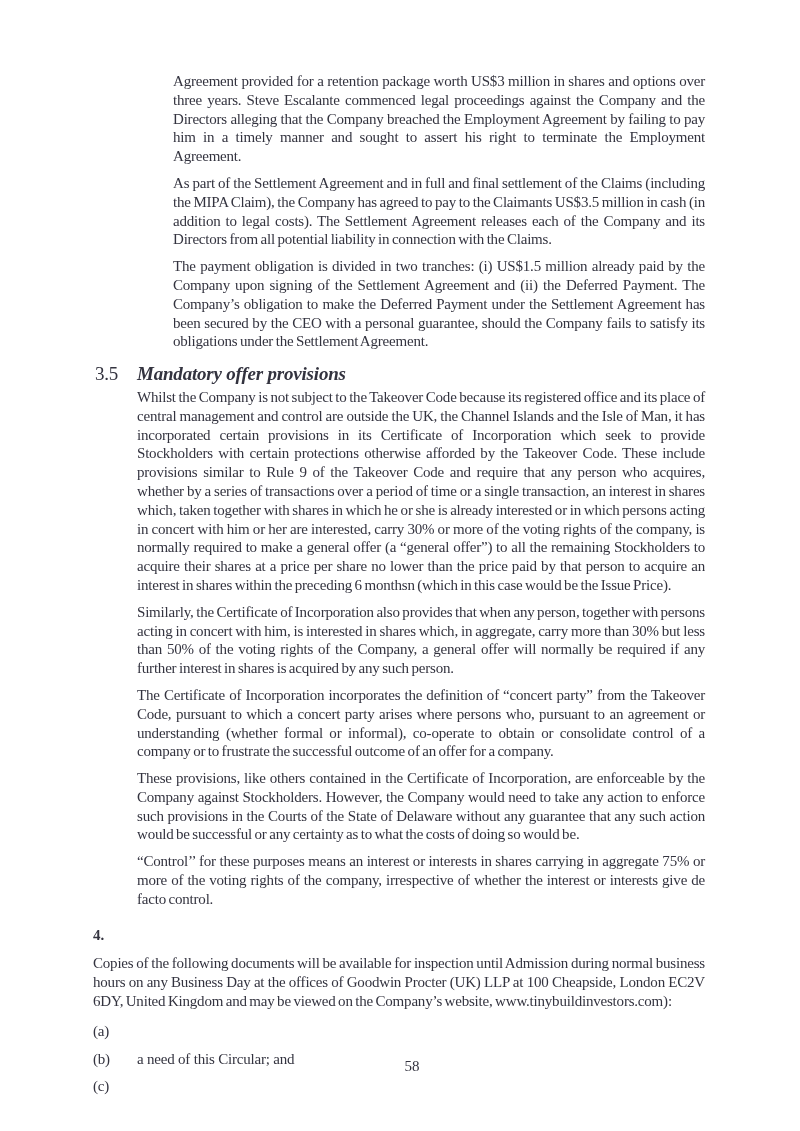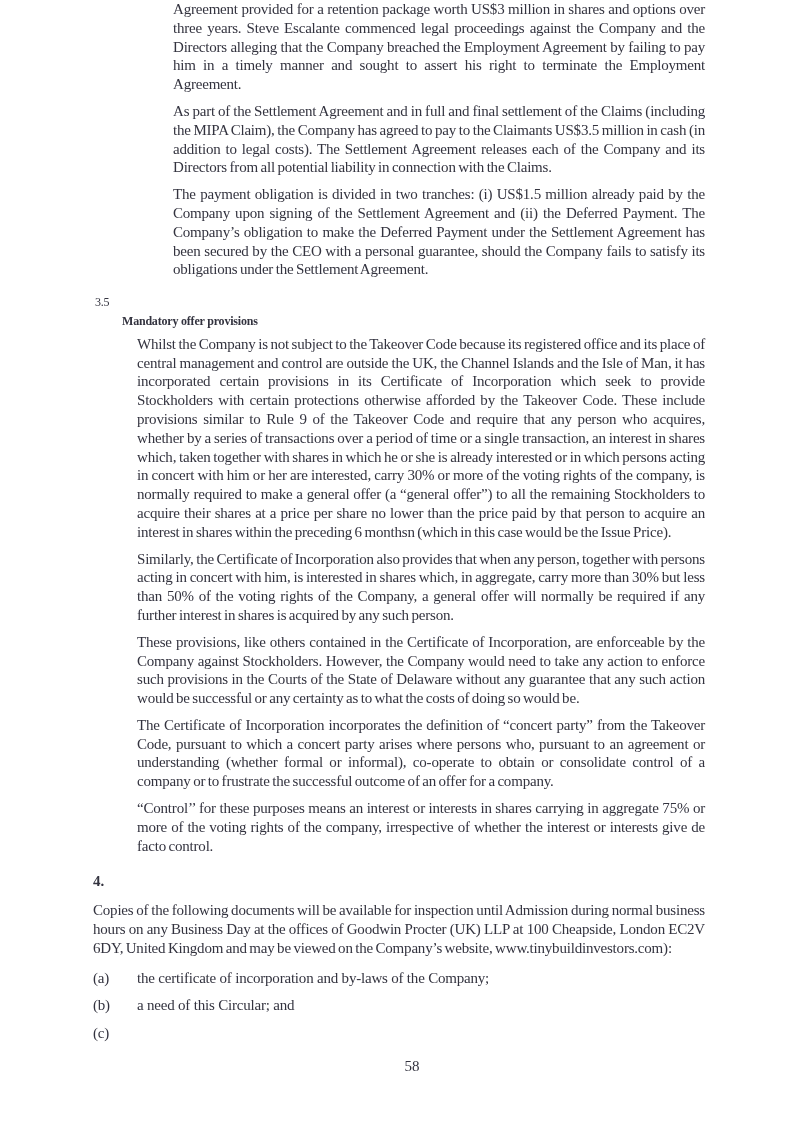--- a/index.html
+++ b/index.html
@@ -10,47 +10,47 @@
   .page {
     position: relative;
     width: 800px;
     height: 1131px;
     background: #ffffff;
     font-family: "Liberation Serif", serif;
     color: #33333f;
     overflow: hidden;
   }
   .content {
+    padding-top: 72px;
   }
   p.para {
     font-size: 15px;
     line-height: 18.8px;
     letter-spacing: -0.2px;
     word-spacing: -1px;
     text-align: justify;
     margin: 0 95px 8px 137px;
   }
   p.para.indent-deep { margin-left: 173px; }
   p.para.full { margin-left: 93px; }
 
   .subsection-heading {
     display: flex;
     margin: 14px 95px 4px 95px;
-    font-size: 12px;
+    font-size: 19px;
     line-height: 18.8px;
     letter-spacing: -0.2px;
-    flex-direction: column;
   }
   .subsection-heading .sec-num {
     width: 42px;
     flex-shrink: 0;
   }
   .subsection-heading .sec-title {
     font-weight: bold;
-    margin-left: 27px;
+    font-style: italic;
   }
 
   .main-heading {
     display: flex;
     margin: 17px 95px 10px 93px;
     font-size: 15px;
     line-height: 18.8px;
     letter-spacing: -0.1px;
     font-weight: bold;
   }
@@ -94,34 +94,33 @@
     <p class="para indent-deep">As part of the Settlement Agreement and in full and final settlement of the Claims (including the MIPA Claim), the Company has agreed to pay to the Claimants US$3.5 million in cash (in addition to legal costs). The Settlement Agreement releases each of the Company and its Directors from all potential liability in connection with the Claims.</p>
     <p class="para indent-deep">The payment obligation is divided in two tranches: (i) US$1.5 million already paid by the Company upon signing of the Settlement Agreement and (ii) the Deferred Payment. The Company’s obligation to make the Deferred Payment under the Settlement Agreement has been secured by the CEO with a personal guarantee, should the Company fails to satisfy its obligations under the Settlement Agreement.</p>
 
     <div class="subsection-heading">
       <span class="sec-num">3.5</span>
       <span class="sec-title">Mandatory offer provisions</span>
     </div>
 
     <p class="para">Whilst the Company is not subject to the Takeover Code because its registered office and its place of central management and control are outside the UK, the Channel Islands and the Isle of Man, it has incorporated certain provisions in its Certificate of Incorporation which seek to provide Stockholders with certain protections otherwise afforded by the Takeover Code. These include provisions similar to Rule 9 of the Takeover Code and require that any person who acquires, whether by a series of transactions over a period of time or a single transaction, an interest in shares which, taken together with shares in which he or she is already interested or in which persons acting in concert with him or her are interested, carry 30% or more of the voting rights of the company, is normally required to make a general offer (a “general offer”) to all the remaining Stockholders to acquire their shares at a price per share no lower than the price paid by that person to acquire an interest in shares within the preceding 6 monthsn (which in this case would be the Issue Price).</p>
     <p class="para">Similarly, the Certificate of Incorporation also provides that when any person, together with persons acting in concert with him, is interested in shares which, in aggregate, carry more than 30% but less than 50% of the voting rights of the Company, a general offer will normally be required if any further interest in shares is acquired by any such person.</p>
+    <p class="para">The Certificate of Incorporation incorporates the definition of “concert party” from the Takeover Code, pursuant to which a concert party arises where persons who, pursuant to an agreement or understanding (whether formal or informal), co-operate to obtain or consolidate control of a company or to frustrate the successful outcome of an offer for a company.</p>
     <p class="para">These provisions, like others contained in the Certificate of Incorporation, are enforceable by the Company against Stockholders. However, the Company would need to take any action to enforce such provisions in the Courts of the State of Delaware without any guarantee that any such action would be successful or any certainty as to what the costs of doing so would be.</p>
-    <p class="para">The Certificate of Incorporation incorporates the definition of “concert party” from the Takeover Code, pursuant to which a concert party arises where persons who, pursuant to an agreement or understanding (whether formal or informal), co-operate to obtain or consolidate control of a company or to frustrate the successful outcome of an offer for a company.</p>
     <p class="para">“Control’’ for these purposes means an interest or interests in shares carrying in aggregate 75% or more of the voting rights of the company, irrespective of whether the interest or interests give de facto control.</p>
 
     <div class="main-heading">
       <span class="sec-num">4.</span>
     </div>
 
     <p class="para full">Copies of the following documents will be available for inspection until Admission during normal business hours on any Business Day at the offices of Goodwin Procter (UK) LLP at 100 Cheapside, London EC2V 6DY, United Kingdom and may be viewed on the Company’s website, www.tinybuildinvestors.com):</p>
 
     <div class="doc-list">
       <div class="list-item">
         <span class="li-label">(a)</span>
-        <span class="li-text">the certificate of incorporation and by-laws of the Company;</span>
       </div>
       <div class="list-item">
         <span class="li-label">(b)</span>
         <span class="li-text">a need of this Circular; and</span>
       </div>
       <div class="list-item">
         <span class="li-label">(c)</span>
       </div>
     </div>
 

